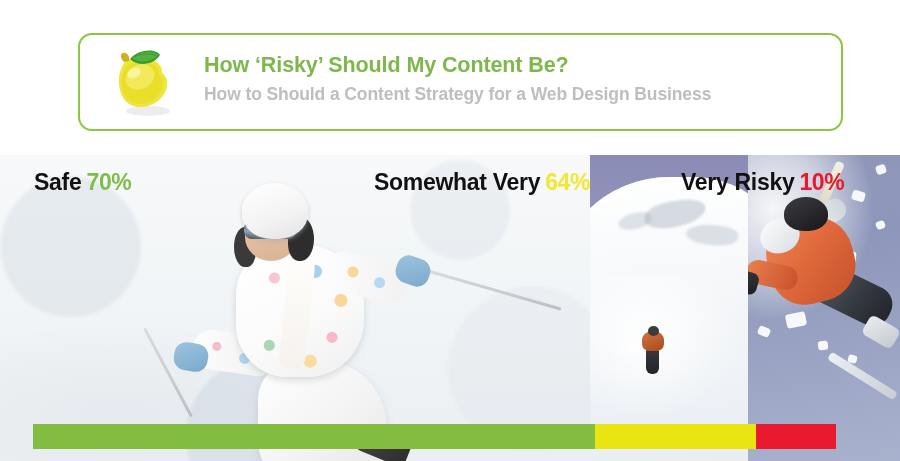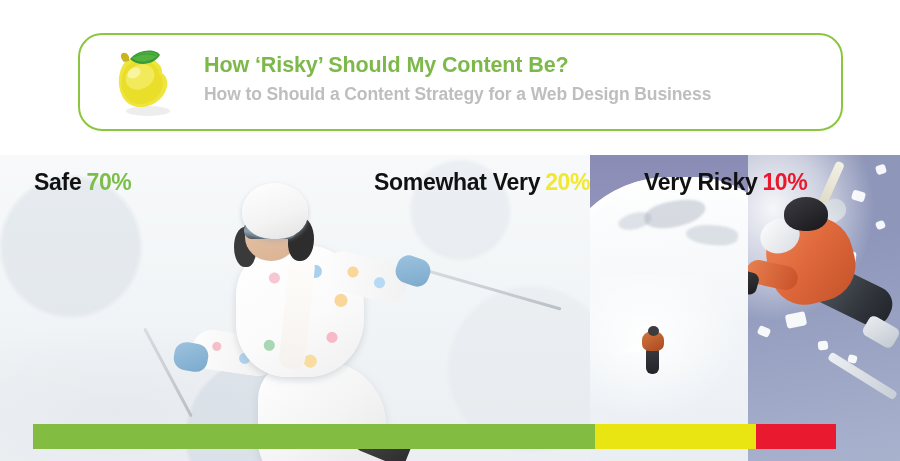--- a/index.html
+++ b/index.html
@@ -18,21 +18,21 @@
 
   
   #header-card {
     position: absolute;
     left: 78px;
     top: 33px;
     width: 765px;
     height: 98px;
     box-sizing: border-box;
     border: 2px solid #8CC63F;
-    border-radius: 24px;
+    border-radius: 14px;
     background: #ffffff;
     display: flex;
     align-items: center;
   }
   #lemon-icon {
     position: absolute;
     left: 32px;
     top: 14px;
     width: 66px;
     height: 70px;
@@ -323,21 +323,21 @@
     font-weight: bold;
     letter-spacing: -0.3px;
     white-space: nowrap;
     color: #111111;
   }
   .risk-label .pct { font-weight: bold; margin-left: 5px; }
   #label-safe { left: 34px; }
   #label-safe .pct { color: #7DBE4B; }
   #label-somewhat { left: 374px; }
   #label-somewhat .pct { color: #F2E832; }
-  #label-very { left: 644px; }
+  #label-very { left: 681px; }
   #label-very .pct { color: #E8192C; }
 
   
   #risk-bar {
     position: absolute;
     left: 33px;
     top: 424px;
     width: 803px;
     height: 25px;
     display: flex;
@@ -436,21 +436,21 @@
       <div class="vs-helmet"></div>
     </div>
   </div>
 </div>
 
 <div id="labels-row">
   <div class="risk-label" id="label-safe">
     <span>Safe</span><span class="pct" style="color: rgb(125, 190, 75);">70%</span>
   </div>
   <div class="risk-label" id="label-somewhat">
-    <span>Somewhat Very</span><span class="pct" style="color: rgb(242, 232, 50);">20%</span>
+    <span>Somewhat Very</span><span class="pct" style="color: rgb(242, 232, 50);">64%</span>
   </div>
   <div class="risk-label" id="label-very">
     <span>Very Risky</span><span class="pct" style="color: rgb(232, 25, 44);">10%</span>
   </div>
 </div>
 
 <div id="risk-bar">
   <div class="bar-seg" id="bar-safe" style="width: 70%; background: rgb(130, 189, 65);"></div>
   <div class="bar-seg" id="bar-somewhat" style="width: 20%; background: rgb(233, 229, 18);"></div>
   <div class="bar-seg" id="bar-very" style="width: 10%; background: rgb(233, 25, 47);"></div>

